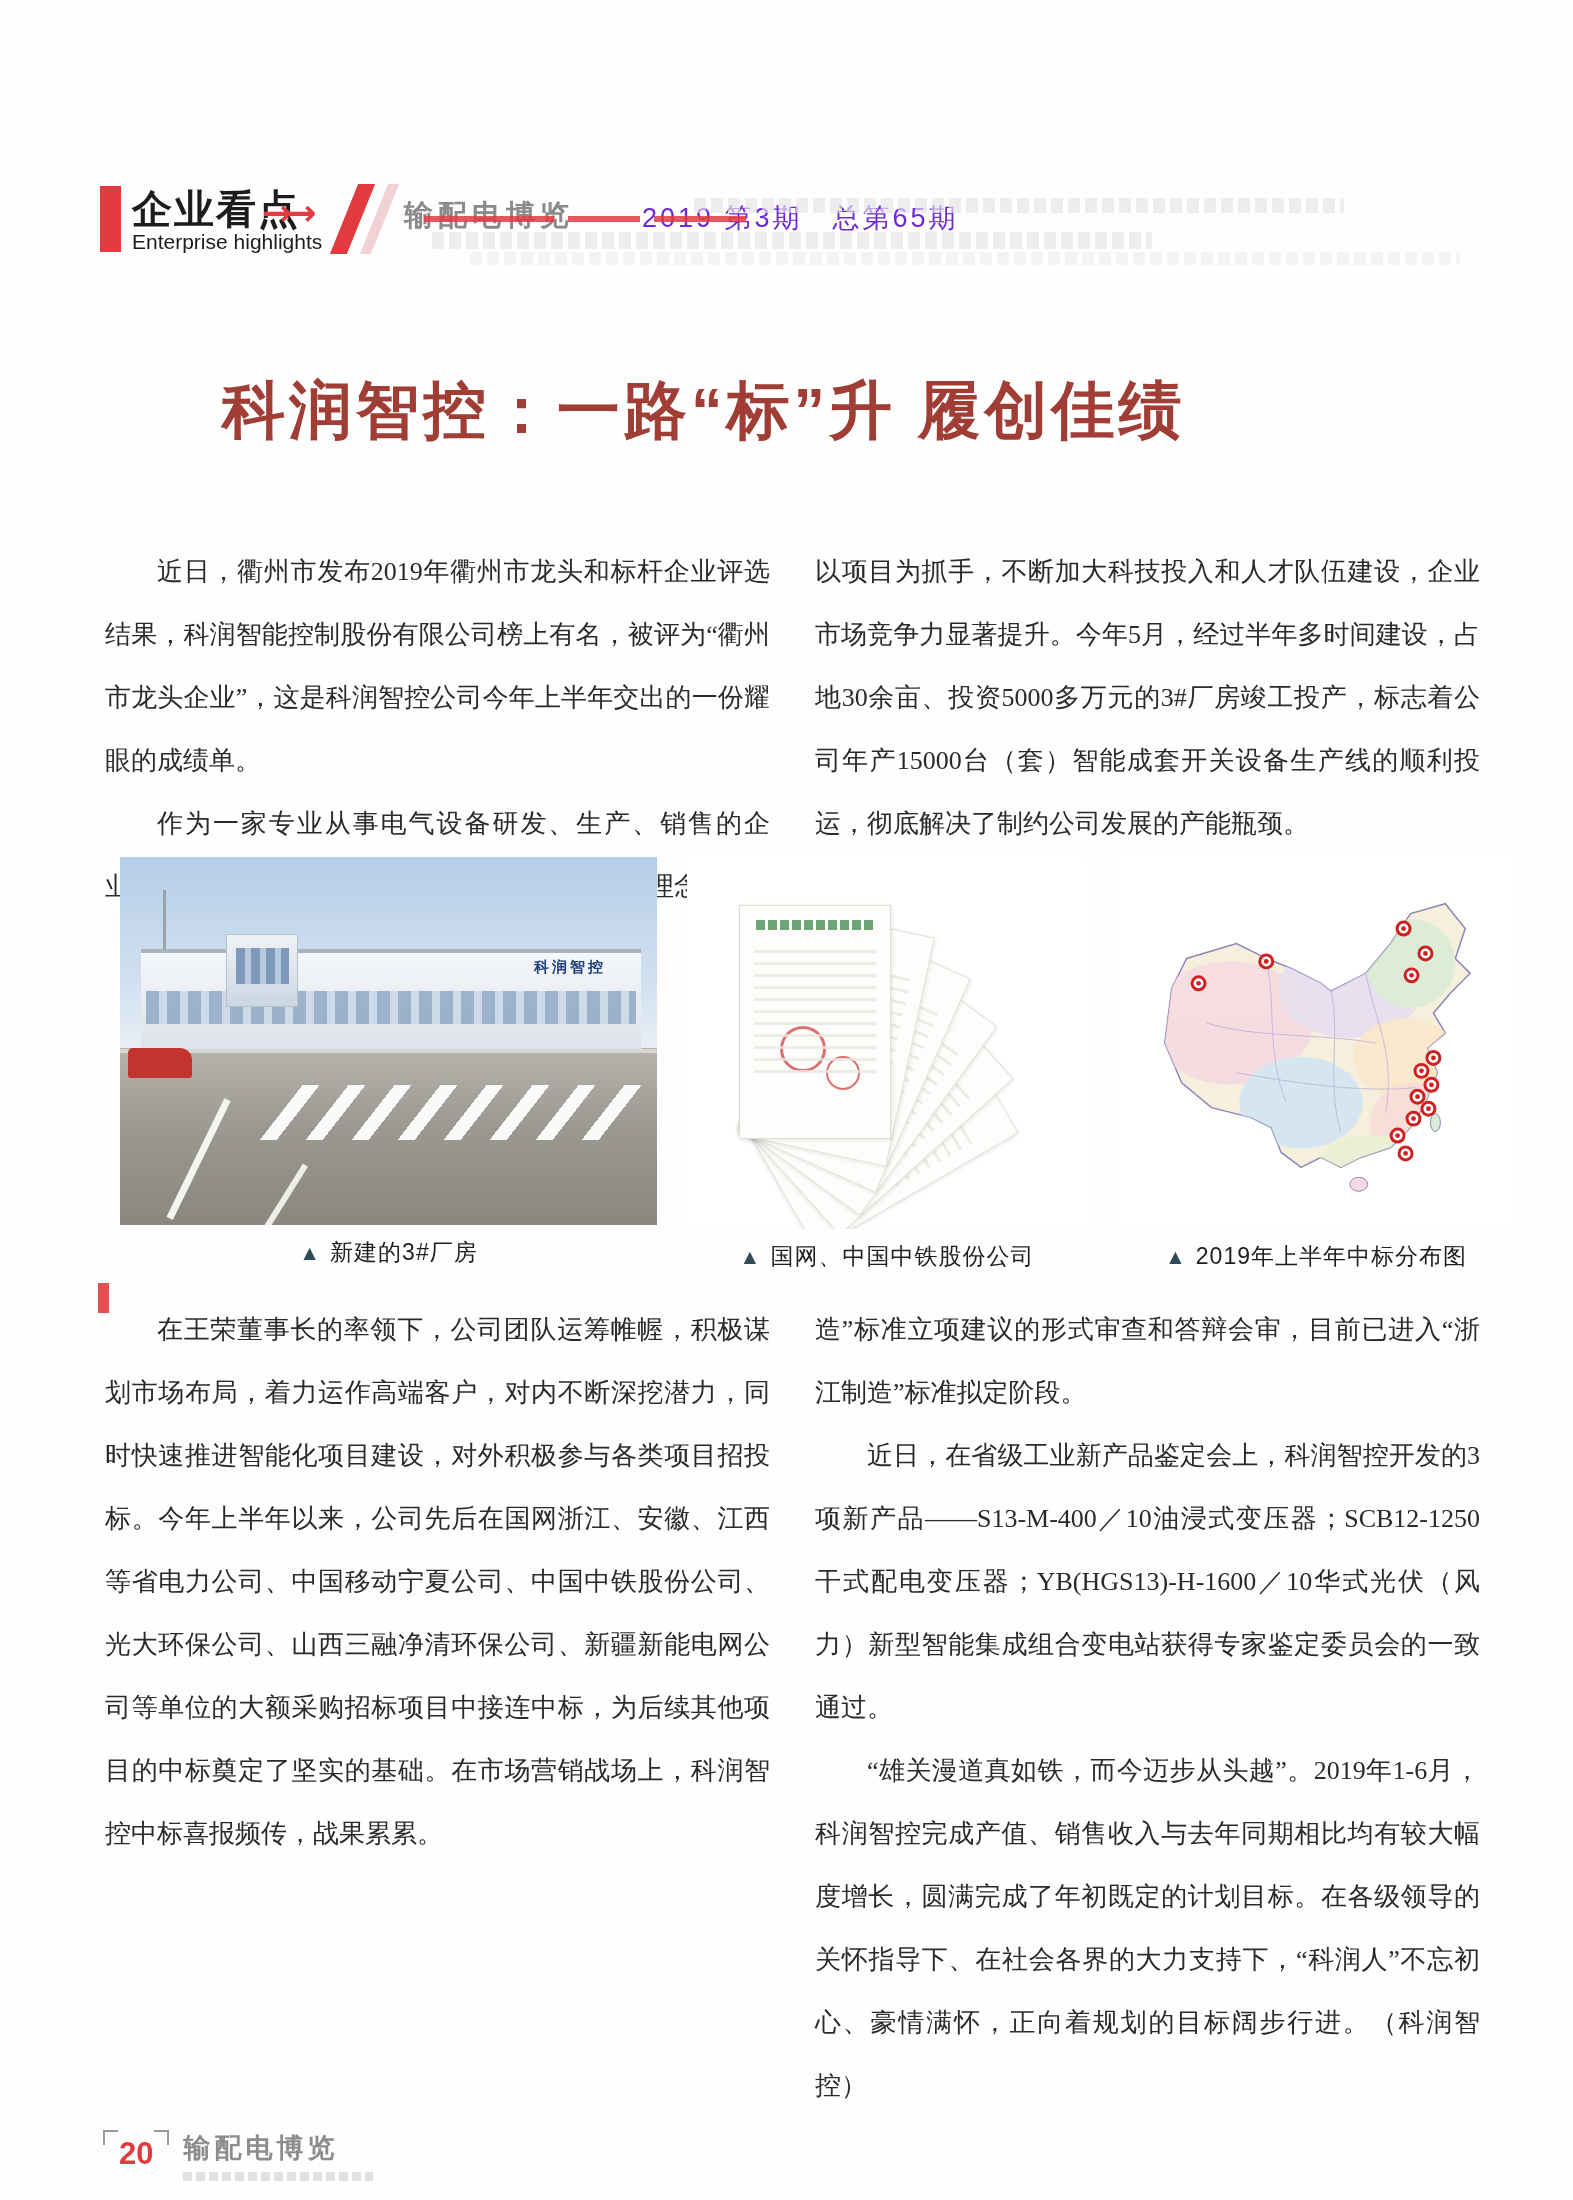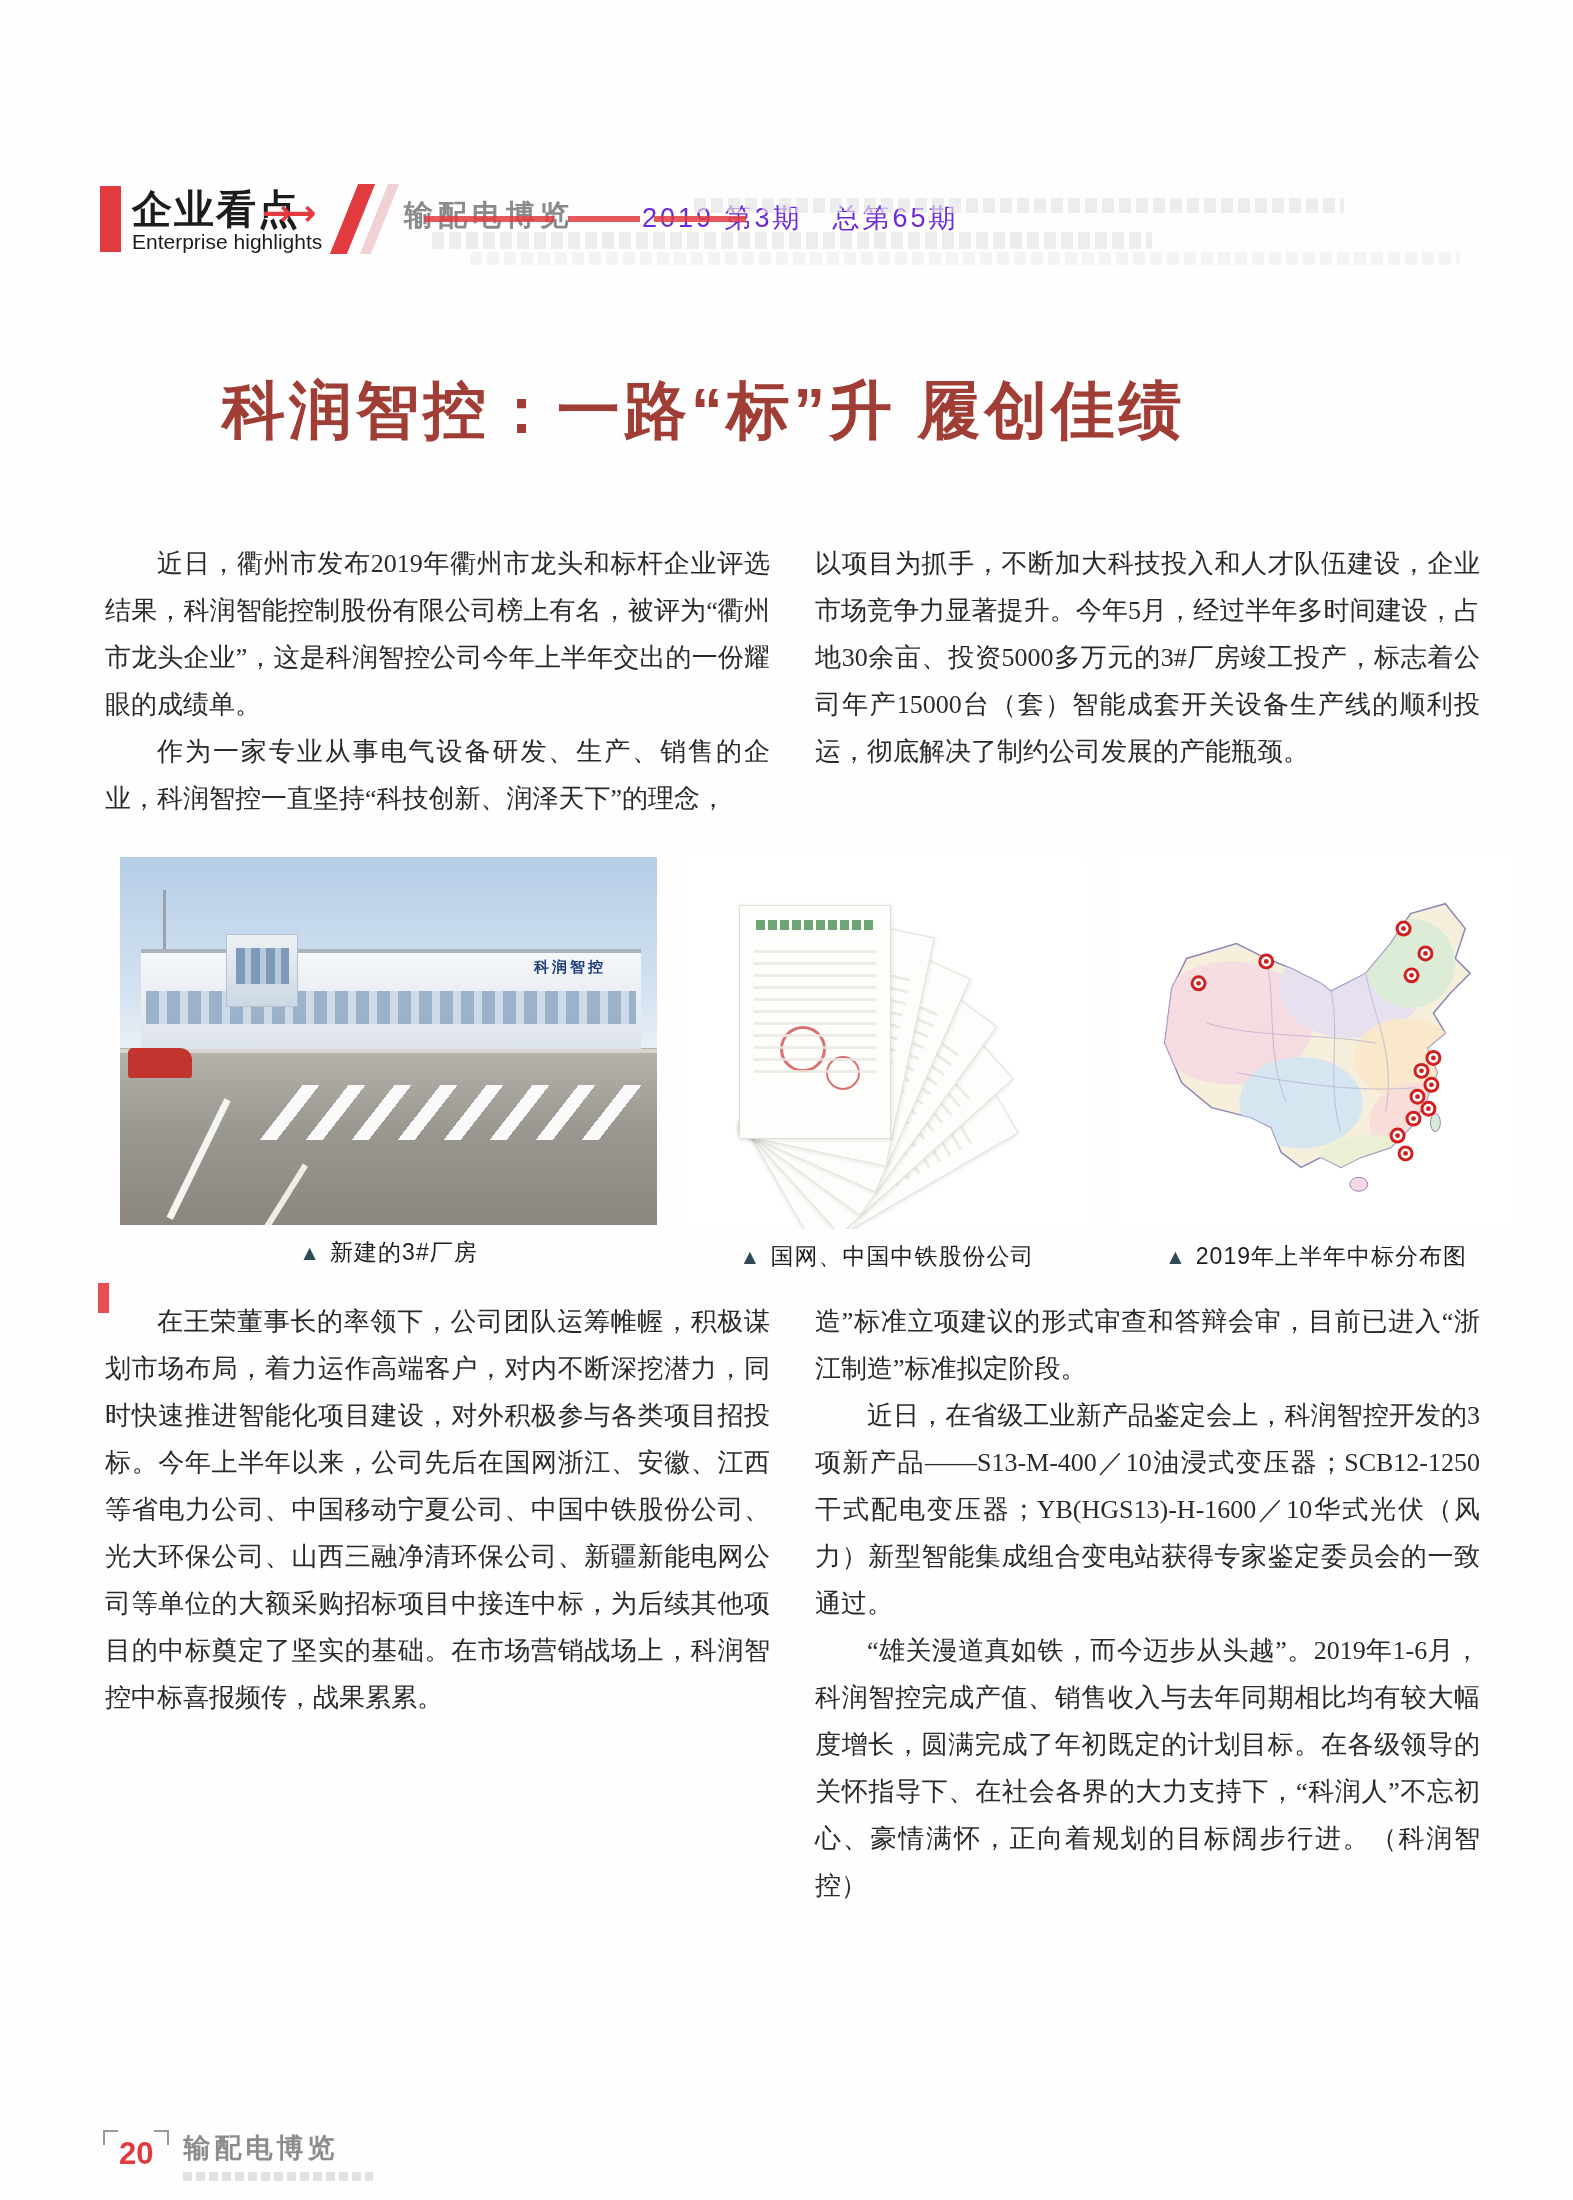--- a/index.html
+++ b/index.html
@@ -37,21 +37,21 @@
   .red-dashes i{display:block;height:6px;background:#e23b3f;opacity:.85;}
   .rd1{width:130px;} .rd2{width:72px;} .rd3{width:92px;}
 
   
   .title{position:absolute;left:222px;top:368px;margin:0;
          font-family:"Liberation Sans","DejaVu Sans",sans-serif;
          font-size:63px;font-weight:800;color:#a03e36;letter-spacing:4px;}
 
   
   .cols{position:absolute;left:105px;width:1375px;display:flex;gap:45px;}
-  .cols .col{width:665px;font-size:26px;line-height:47px;text-align:justify;}
+  .cols .col{width:665px;font-size:26px;line-height:63px;text-align:justify;}
   .cols.top{top:540px;}
   .cols.bottom{top:1298px;}
   .col p{margin:0;}
   .indent{text-indent:2em;}
   .cont{text-indent:0;}
 
   
   .figures{position:absolute;left:105px;top:842px;width:1375px;display:flex;justify-content:space-between;align-items:flex-start;}
   figure{margin:15px;display:flex;flex-direction:column;align-items:center;}
   figcaption{margin-top:12px;font-family:"Liberation Sans","DejaVu Sans",sans-serif;

